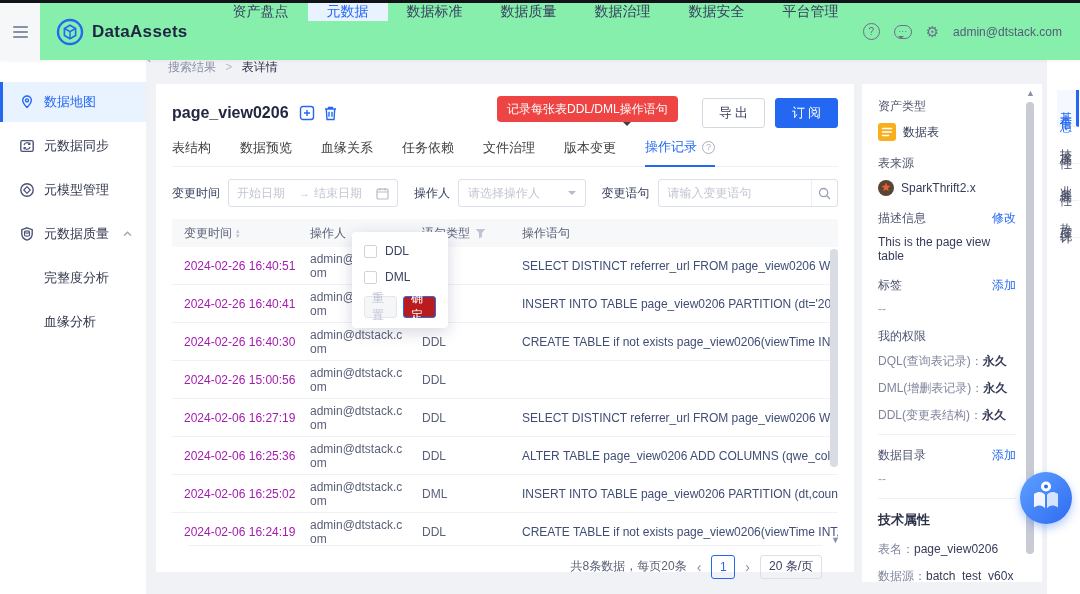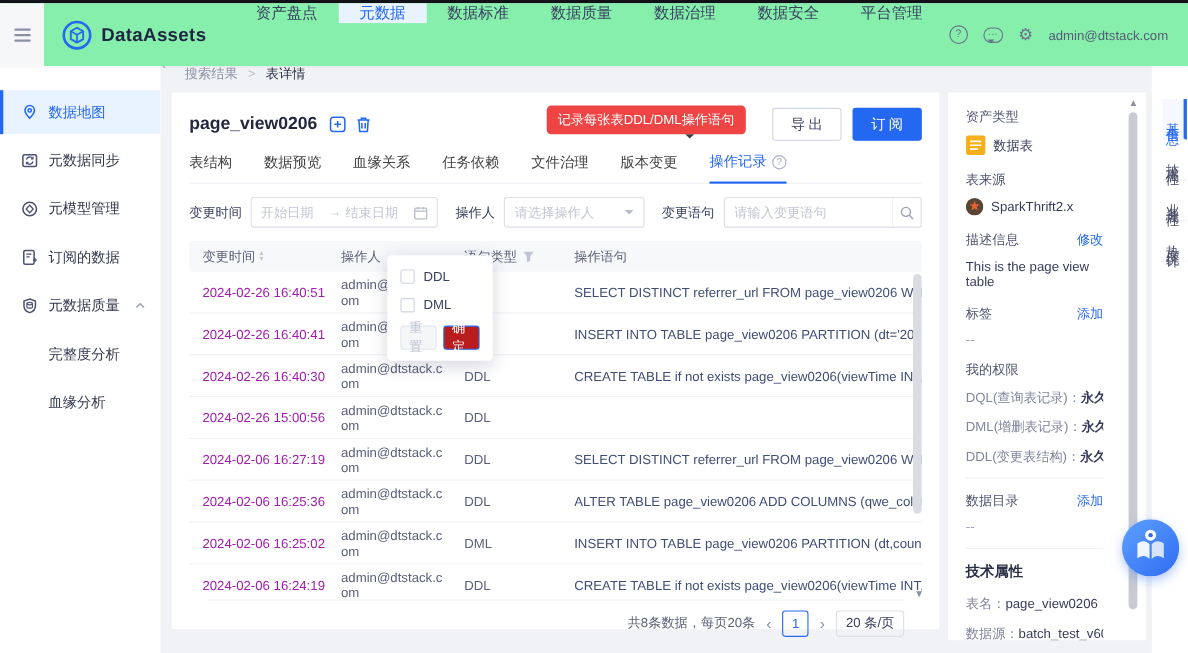--- a/index.html
+++ b/index.html
@@ -116,21 +116,21 @@
     box-shadow:0 4px 16px rgba(25,35,80,.18); padding:12px 12px 10px; z-index:20; }
   .cb-row { display:flex; align-items:center; gap:8px; margin-bottom:12px; font-size:12px; color:#3A4160; cursor:pointer; }
   .cb { width:13px; height:13px; border:1px solid #CFD3DD; border-radius:2px; background:#fff; }
   .dd-btns { display:flex; justify-content:flex-end; gap:6px; }
   .btn-mini { height:22px; padding:0 7px; font-size:12px; border-radius:3px; display:flex; align-items:center; cursor:pointer; }
   .btn-mini.disabled { background:#F5F6F8; border:1px solid #E4E6ED; color:#BFC4D4; cursor:not-allowed; }
   .btn-mini.primary { background:#b91c1c; border:1px solid #2468F2; color:#fff; }
 
   
   .info-panel { position:absolute; left:862px; top:38px; width:180px; height:498px; background:#fff; border-radius:0;
-    padding:14px 39px 0 16px; overflow:hidden; font-size:12px; }
+    padding:14px 26px 0 16px; overflow:hidden; font-size:12px; }
   .ip-sec-label { color:#4E546E; margin-bottom:8px; display:flex; align-items:center; }
   .ip-link { margin-left:auto; color:#2468F2; cursor:pointer; }
   .ip-value-row { display:flex; align-items:center; gap:7px; color:#363B58; margin-bottom:14px; }
   .ip-text { color:#363B58; margin-bottom:14px; }
   .ip-muted { color:#9AA0B5; margin-bottom:12px; }
   .perm-line { color:#80859C; margin-bottom:10px; white-space:nowrap; overflow:hidden; }
   .perm-line b { color:#363B58; font-weight:bold; }
   .ip-divider { height:1px; background:#EEF0F4; margin:4px 0 12px; }
   .ip-h { font-size:13px; font-weight:bold; color:#2B3048; margin-bottom:12px; }
   .tech-line { color:#80859C; margin-bottom:10px; white-space:nowrap; overflow:hidden; }
@@ -219,30 +219,20 @@
           <svg width="16" height="16" viewBox="0 0 16 16" fill="none" stroke="currentColor" stroke-width="1.4">
             <circle cx="8" cy="8" r="6.2"></circle>
             <path d="M8 4.6L11.2 8 8 11.4 4.8 8 8 4.6z" stroke-width="1.2"></path>
           </svg>
         </span>
         <span>元模型管理</span>
       </div>
       <div class="side-item">
         <span class="s-icon">
           <svg width="16" height="16" viewBox="0 0 16 16" fill="none" stroke="currentColor" stroke-width="1.4">
-            <rect x="2.6" y="1.8" width="9.4" height="12.4" rx="1.4"></rect>
-            <path d="M5 5h4.6M5 7.6h3" stroke-width="1.2"></path>
-            <path d="M11 10.4h3.4M12.7 8.7v3.4" stroke-width="1.3"></path>
-          </svg>
-        </span>
-        <span>订阅的数据</span>
-      </div>
-      <div class="side-item">
-        <span class="s-icon">
-          <svg width="16" height="16" viewBox="0 0 16 16" fill="none" stroke="currentColor" stroke-width="1.4">
             <path d="M8 1.8l5.2 1.9v4.4c0 3.1-2.2 5.1-5.2 6.1-3-1-5.2-3-5.2-6.1V3.7L8 1.8z"></path>
             <ellipse cx="8" cy="6" rx="2.5" ry="1.1" stroke-width="1.1"></ellipse>
             <path d="M5.5 6v3c0 .6 1.1 1.1 2.5 1.1S10.5 9.6 10.5 9V6" stroke-width="1.1"></path>
           </svg>
         </span>
         <span>元数据质量</span>
         <span class="chev-up">
           <svg width="9" height="6" viewBox="0 0 9 6" fill="none" stroke="currentColor" stroke-width="1.3">
               <path d="M1 4.6L4.5 1.2 8 4.6"></path>
             </svg>

